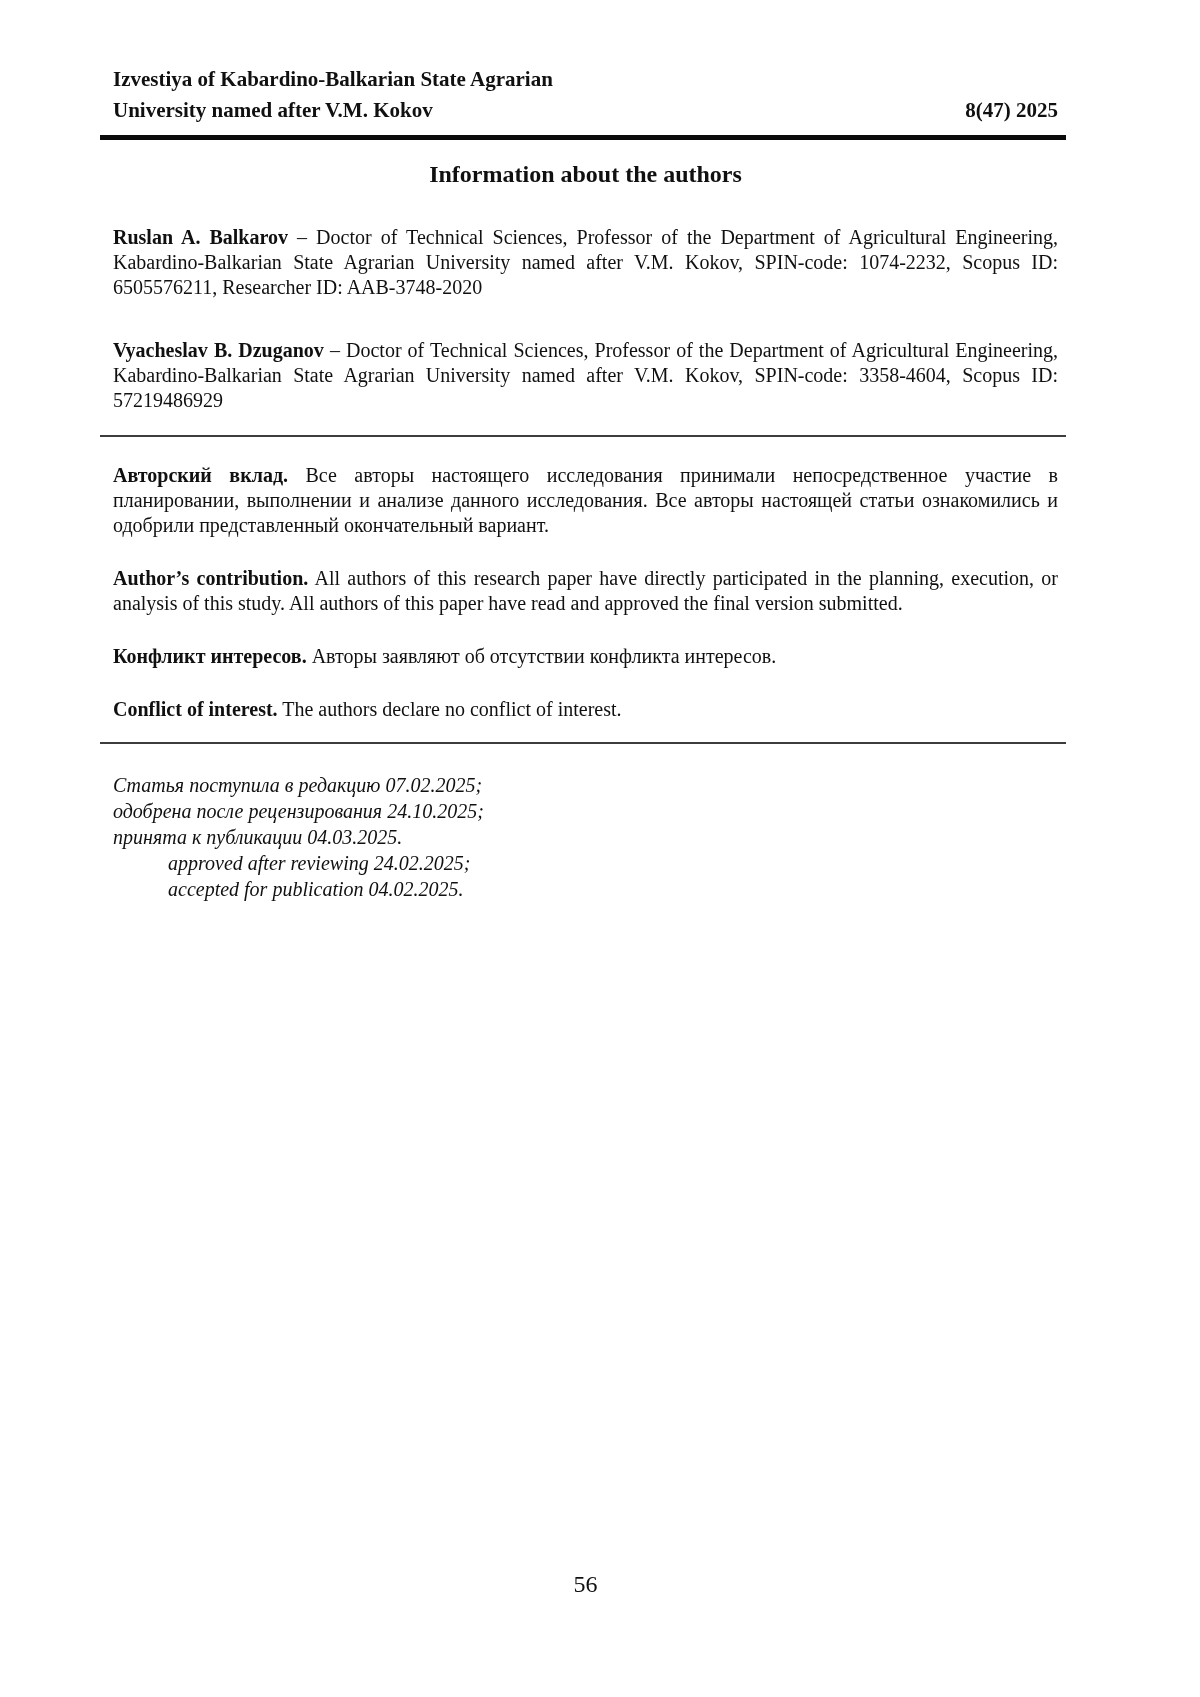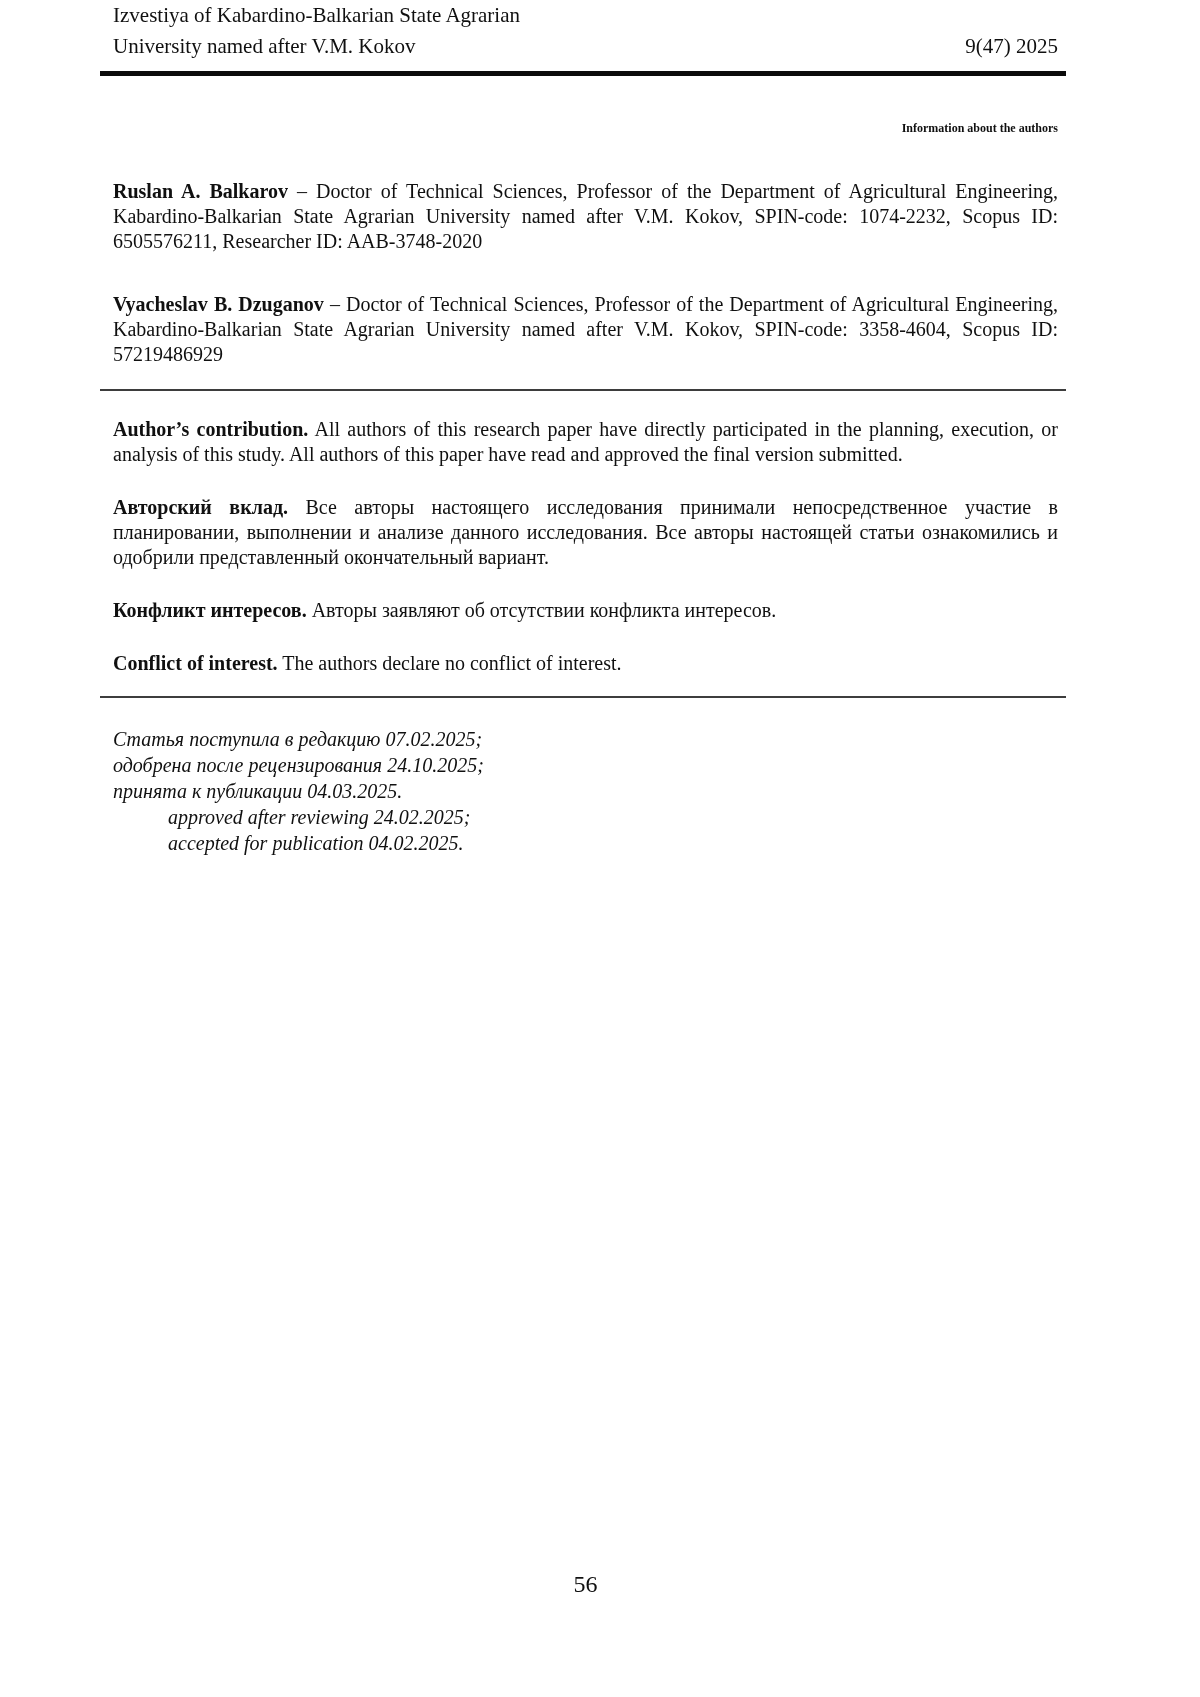--- a/index.html
+++ b/index.html
@@ -15,43 +15,44 @@
   .content {
     position: absolute;
     left: 113px;
     top: 0;
     width: 945px;
   }
   p { margin: 0; }
 
   
   .journal-header {
-    font-weight: normal;
+    padding-top: 64px;
+    font-weight: bold;
     font-size: 21px;
     line-height: 31px;
   }
   .jh-line2 {
     display: flex;
     justify-content: space-between;
     align-items: flex-end;
   }
   .header-rule {
     margin-top: 9px;
     margin-left: -13px;
     width: 966px;
     height: 5px;
     background: #0b0b0b;
   }
 
   
   .section-heading {
-    margin-top: 40px;
-    text-align: right;
+    margin-top: 22px;
+    text-align: center;
     font-weight: bold;
-    font-size: 12px;
+    font-size: 24px;
     line-height: 25px;
   }
 
   
   .para {
     font-size: 20px;
     line-height: 25px;
     text-align: justify;
   }
   .author-para { margin-top: 38px; }
@@ -94,37 +95,37 @@
 </head>
 <body>
 
 <div class="page">
   <div class="content">
 
     <div class="journal-header">
       <div>Izvestiya of Kabardino-Balkarian State Agrarian</div>
       <div class="jh-line2">
         <span>University named after V.M. Kokov</span>
-        <span>9(47) 2025</span>
+        <span>8(47) 2025</span>
       </div>
     </div>
     <div class="header-rule"></div>
 
     <div class="section-heading">Information about the authors</div>
 
     <p class="para author-para"><span class="b">Ruslan A. Balkarov</span><span> – Doctor of Technical Sciences, Professor of the Department of Agricultural Engineering, Kabardino-Balkarian State Agrarian University named after V.M. Kokov, SPIN-code: 1074-2232, Scopus ID: 6505576211, Researcher ID: AAB-3748-2020</span></p>
 
     <p class="para author-para"><span class="b">Vyacheslav B. Dzuganov</span><span> – Doctor of Technical Sciences, Professor of the Department of Agricultural Engineering, Kabardino-Balkarian State Agrarian University named after V.M. Kokov, SPIN-code: 3358-4604, Scopus ID: 57219486929</span></p>
 
     <div class="divider-rule rule-1"></div>
 
     <div class="statements">
+      <p class="para statement-para"><span class="b">Авторский вклад.</span><span> Все авторы настоящего исследования принимали непосредственное участие в планировании, выполнении и анализе данного исследования. Все авторы настоящей статьи ознакомились и одобрили представленный окончательный вариант.</span></p>
+
       <p class="para statement-para"><span class="b">Author’s contribution.</span><span> All authors of this research paper have directly participated in the planning, execution, or analysis of this study. All authors of this paper have read and approved the final version submitted.</span></p>
-
-      <p class="para statement-para"><span class="b">Авторский вклад.</span><span> Все авторы настоящего исследования принимали непосредственное участие в планировании, выполнении и анализе данного исследования. Все авторы настоящей статьи ознакомились и одобрили представленный окончательный вариант.</span></p>
 
       <p class="para statement-para"><span class="b">Конфликт интересов.</span><span> Авторы заявляют об отсутствии конфликта интересов.</span></p>
 
       <p class="para statement-para"><span class="b">Conflict of interest.</span><span> The authors declare no conflict of interest.</span></p>
     </div>
 
     <div class="divider-rule rule-2"></div>
 
     <div class="dates">
       <div class="dates-col-ru">

